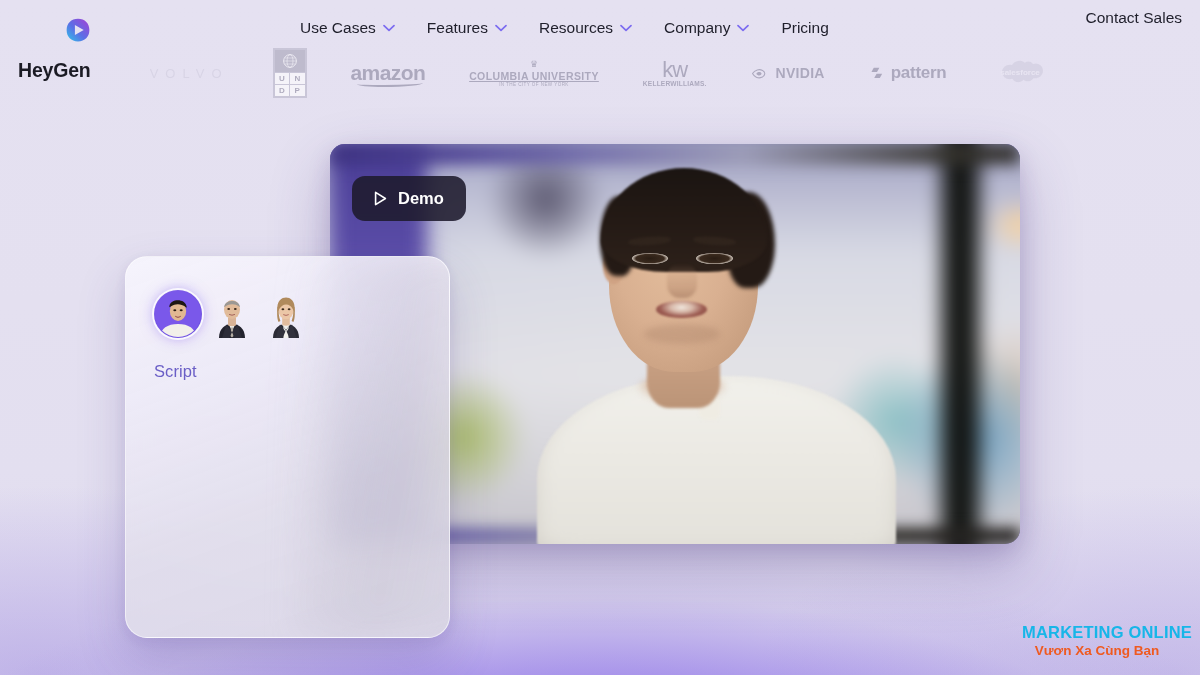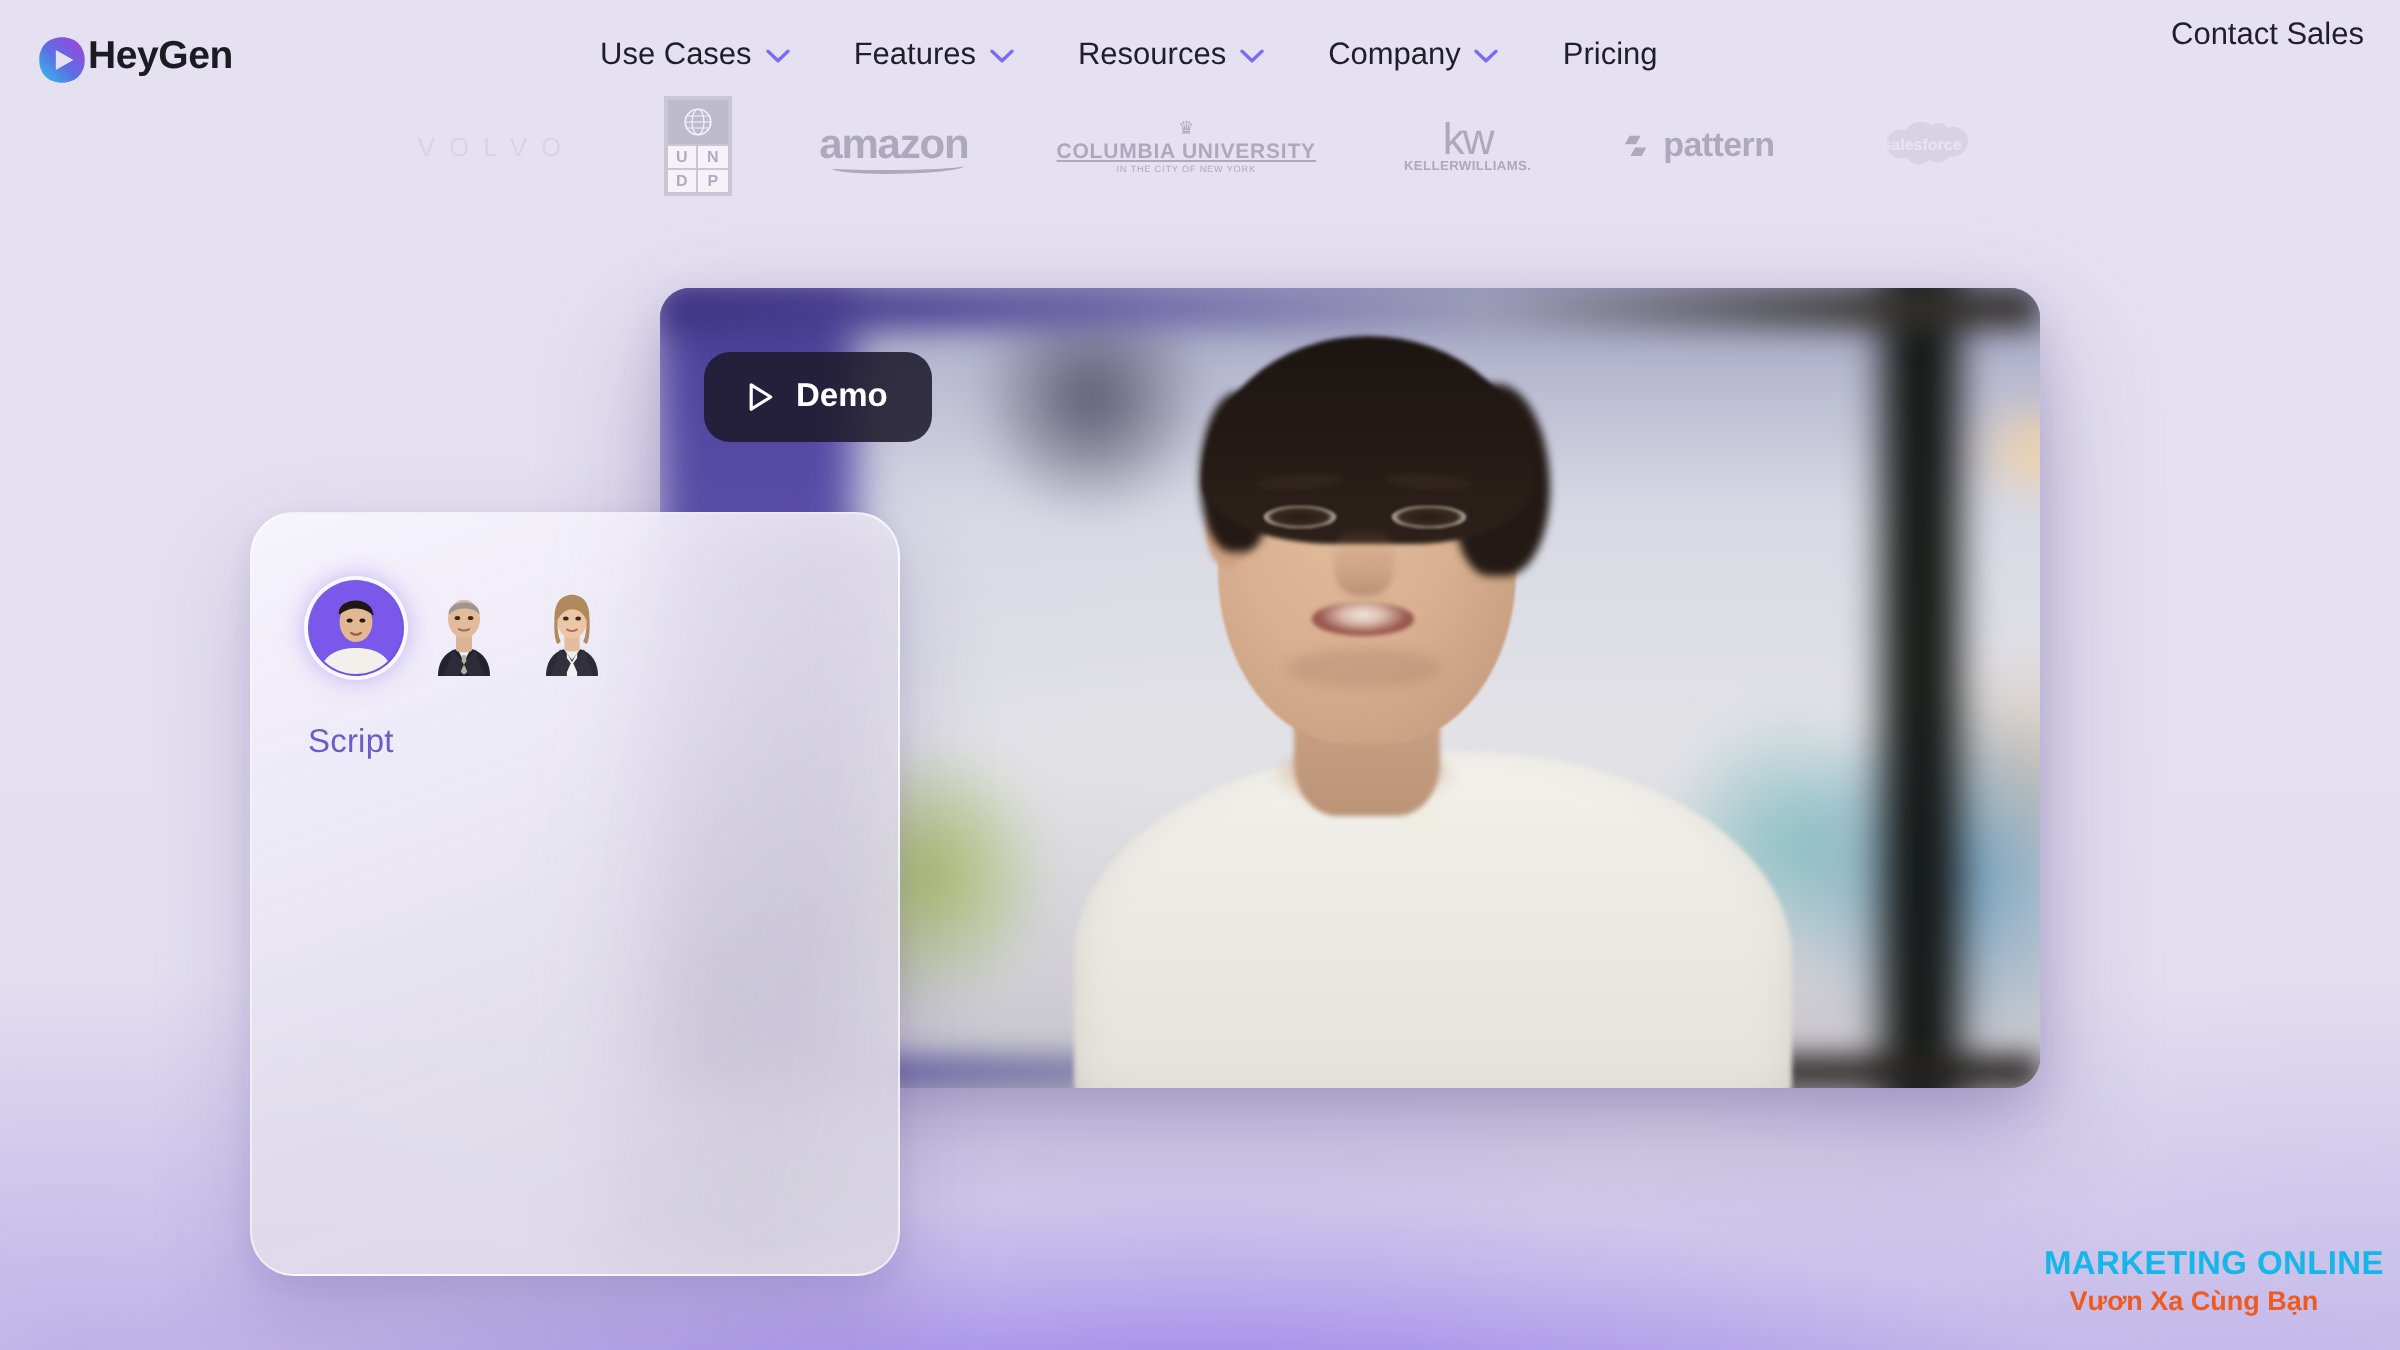--- a/index.html
+++ b/index.html
@@ -31,23 +31,24 @@
     height: 62px;
     display: flex;
     align-items: center;
     z-index: 40;
   }
   .logo-wrap {
     position: absolute;
     left: 18px;
     top: 17px;
     display: flex;
-    align-items: flex-start;
-    gap: 0;
+    align-items: flex-end;
+    gap: 16px;
     cursor: pointer;
+    flex-direction: column;
   }
   .logo-mark { width: 26px; height: 26px; display: block; }
   .logo-text {
     font-size: 19.5px;
     font-weight: 700;
     color: #1b1b24;
     letter-spacing: -0.2px;
   }
 
   .nav-links {
@@ -608,20 +609,29 @@
       </div>
     </div>
 
     <div class="brand">
       <div class="brand-kw">
         <div class="kw-big">kw</div>
         <div class="kw-small">KELLERWILLIAMS.</div>
       </div>
     </div>
 
+    <div class="brand">
+      <div class="brand-nvidia">
+        <svg width="20" height="13" viewBox="0 0 26 16">
+          <path d="M2 8 C5 3 11 2 15 4 C19 6 19 11 14 13 C9 15 4 12 2 8 Z" fill="none" stroke="#8a879f" stroke-width="1.4"></path>
+          <path d="M7 8 C9 5.5 12.5 5.5 13.5 7.5 C14.3 9.2 12 11.2 9.6 10.5 C8.3 10.1 7.3 9.2 7 8 Z" fill="#8a879f"></path>
+        </svg>
+        <span class="nvidia-name">NVIDIA</span>
+      </div>
+    </div>
 
     <div class="brand">
       <div class="brand-pattern">
         <svg width="17" height="14" viewBox="0 0 18 15">
           <path d="M5 2 H11 L8.5 6.5 H2.5 Z" fill="#8a879f"></path>
           <path d="M8 8.3 H14 L11.5 12.8 H5.5 Z" fill="#8a879f"></path>
         </svg>
         <span class="pattern-name">pattern</span>
       </div>
     </div>

